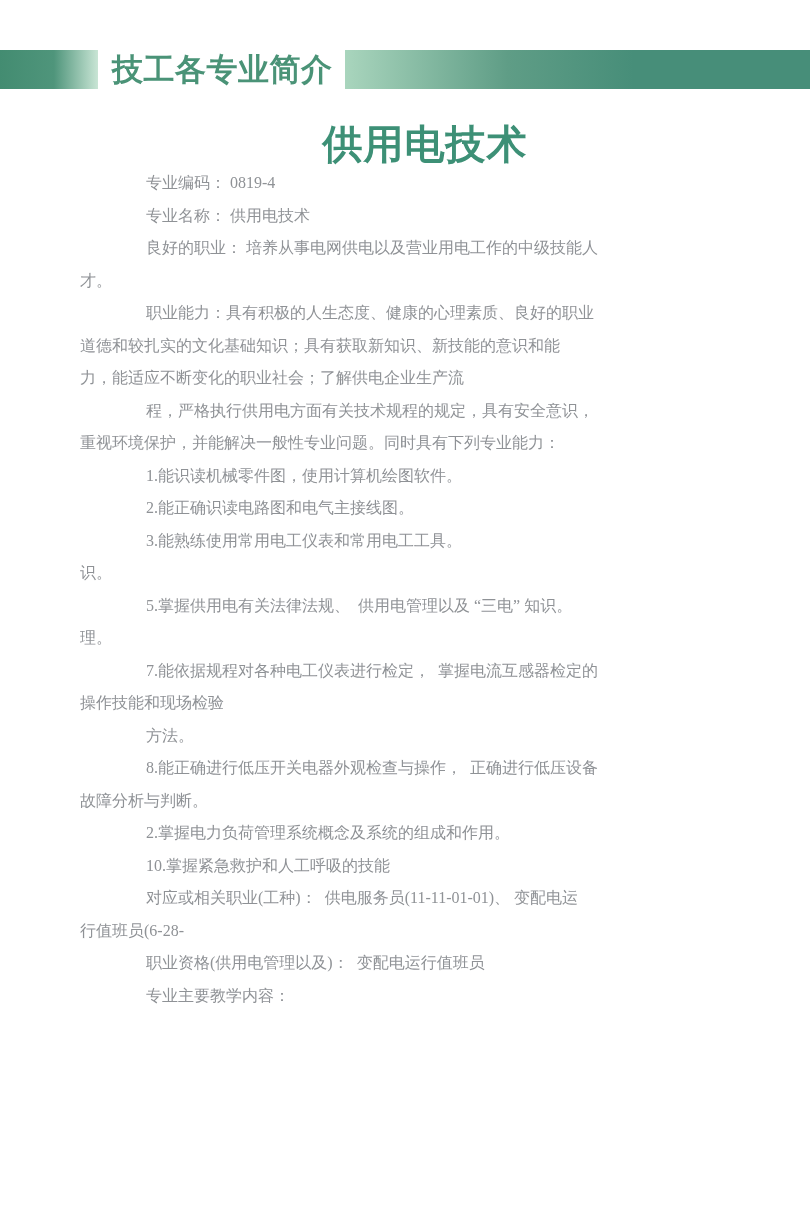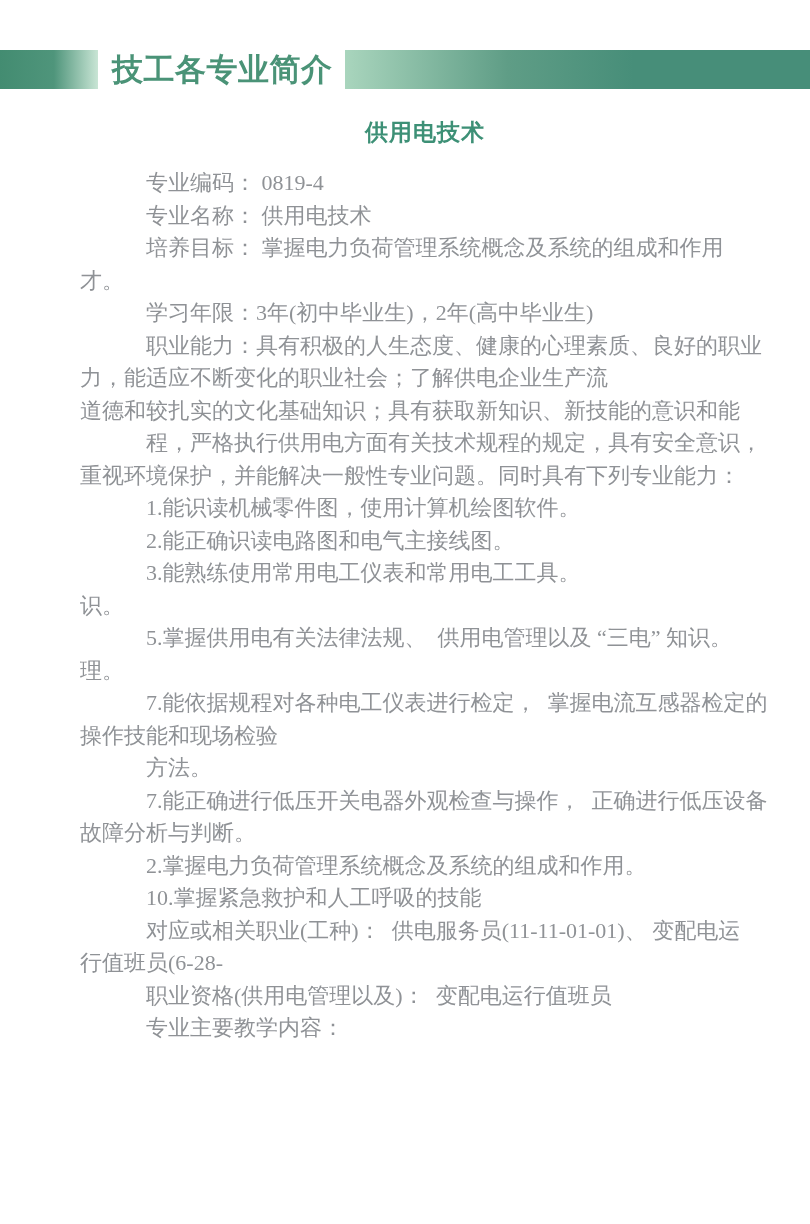--- a/index.html
+++ b/index.html
@@ -50,31 +50,31 @@
     height:100%;
     background:linear-gradient(90deg,var(--band-right-start) 0%,var(--band-right-mid) 35%,var(--band-right-end) 62%,var(--band-right-end) 100%);
   }
   .subtitle{
     position:absolute;
     top:117px;
     left:80px;
     width:690px;
     text-align:center;
     color:var(--subtitle-green);
-    font-size:23px;
+    font-size:40px;
     font-weight:bold;
     letter-spacing:1px;
   }
   .content{
     position:absolute;
     top:167px;
     left:80px;
     width:700px;
     color:var(--body-gray);
-    font-size:22px;
+    font-size:16px;
     line-height:32.5px;
     letter-spacing:0;
   }
   .line{
     white-space:pre;
     height:32.5px;
   }
   .line.indent{
     padding-left:66px;
   }
@@ -88,38 +88,37 @@
     <div class="band-left"></div>
     <div class="header-title">技工各专业简介</div>
     <div class="band-right"></div>
   </div>
 
   <div class="subtitle">供用电技术</div>
 
   <div class="content">
       <div class="line indent">专业编码： 0819-4</div>
       <div class="line indent">专业名称： 供用电技术</div>
-      <div class="line indent">培养目标： 掌握电力负荷管理系统概念及系统的组成和作用</div>
+      <div class="line indent">良好的职业： 培养从事电网供电以及营业用电工作的中级技能人</div>
       <div class="line">才。</div>
-      <div class="line indent">学习年限：3年(初中毕业生)，2年(高中毕业生)</div>
       <div class="line indent">职业能力：具有积极的人生态度、健康的心理素质、良好的职业</div>
+      <div class="line">道德和较扎实的文化基础知识；具有获取新知识、新技能的意识和能</div>
       <div class="line">力，能适应不断变化的职业社会；了解供电企业生产流</div>
-      <div class="line">道德和较扎实的文化基础知识；具有获取新知识、新技能的意识和能</div>
       <div class="line indent">程，严格执行供用电方面有关技术规程的规定，具有安全意识，</div>
       <div class="line">重视环境保护，并能解决一般性专业问题。同时具有下列专业能力：</div>
       <div class="line indent">1.能识读机械零件图，使用计算机绘图软件。</div>
       <div class="line indent">2.能正确识读电路图和电气主接线图。</div>
       <div class="line indent">3.能熟练使用常用电工仪表和常用电工工具。</div>
       <div class="line">识。</div>
       <div class="line indent">5.掌握供用电有关法律法规、  供用电管理以及 “三电” 知识。</div>
       <div class="line">理。</div>
       <div class="line indent">7.能依据规程对各种电工仪表进行检定，  掌握电流互感器检定的</div>
       <div class="line">操作技能和现场检验</div>
       <div class="line indent">方法。</div>
-      <div class="line indent">7.能正确进行低压开关电器外观检查与操作，  正确进行低压设备</div>
+      <div class="line indent">8.能正确进行低压开关电器外观检查与操作，  正确进行低压设备</div>
       <div class="line">故障分析与判断。</div>
       <div class="line indent">2.掌握电力负荷管理系统概念及系统的组成和作用。</div>
       <div class="line indent">10.掌握紧急救护和人工呼吸的技能</div>
       <div class="line indent">对应或相关职业(工种)：  供电服务员(11-11-01-01)、 变配电运</div>
       <div class="line">行值班员(6-28-</div>
       <div class="line indent">职业资格(供用电管理以及)：  变配电运行值班员</div>
       <div class="line indent">专业主要教学内容：</div>
     </div>
 
 </div>

